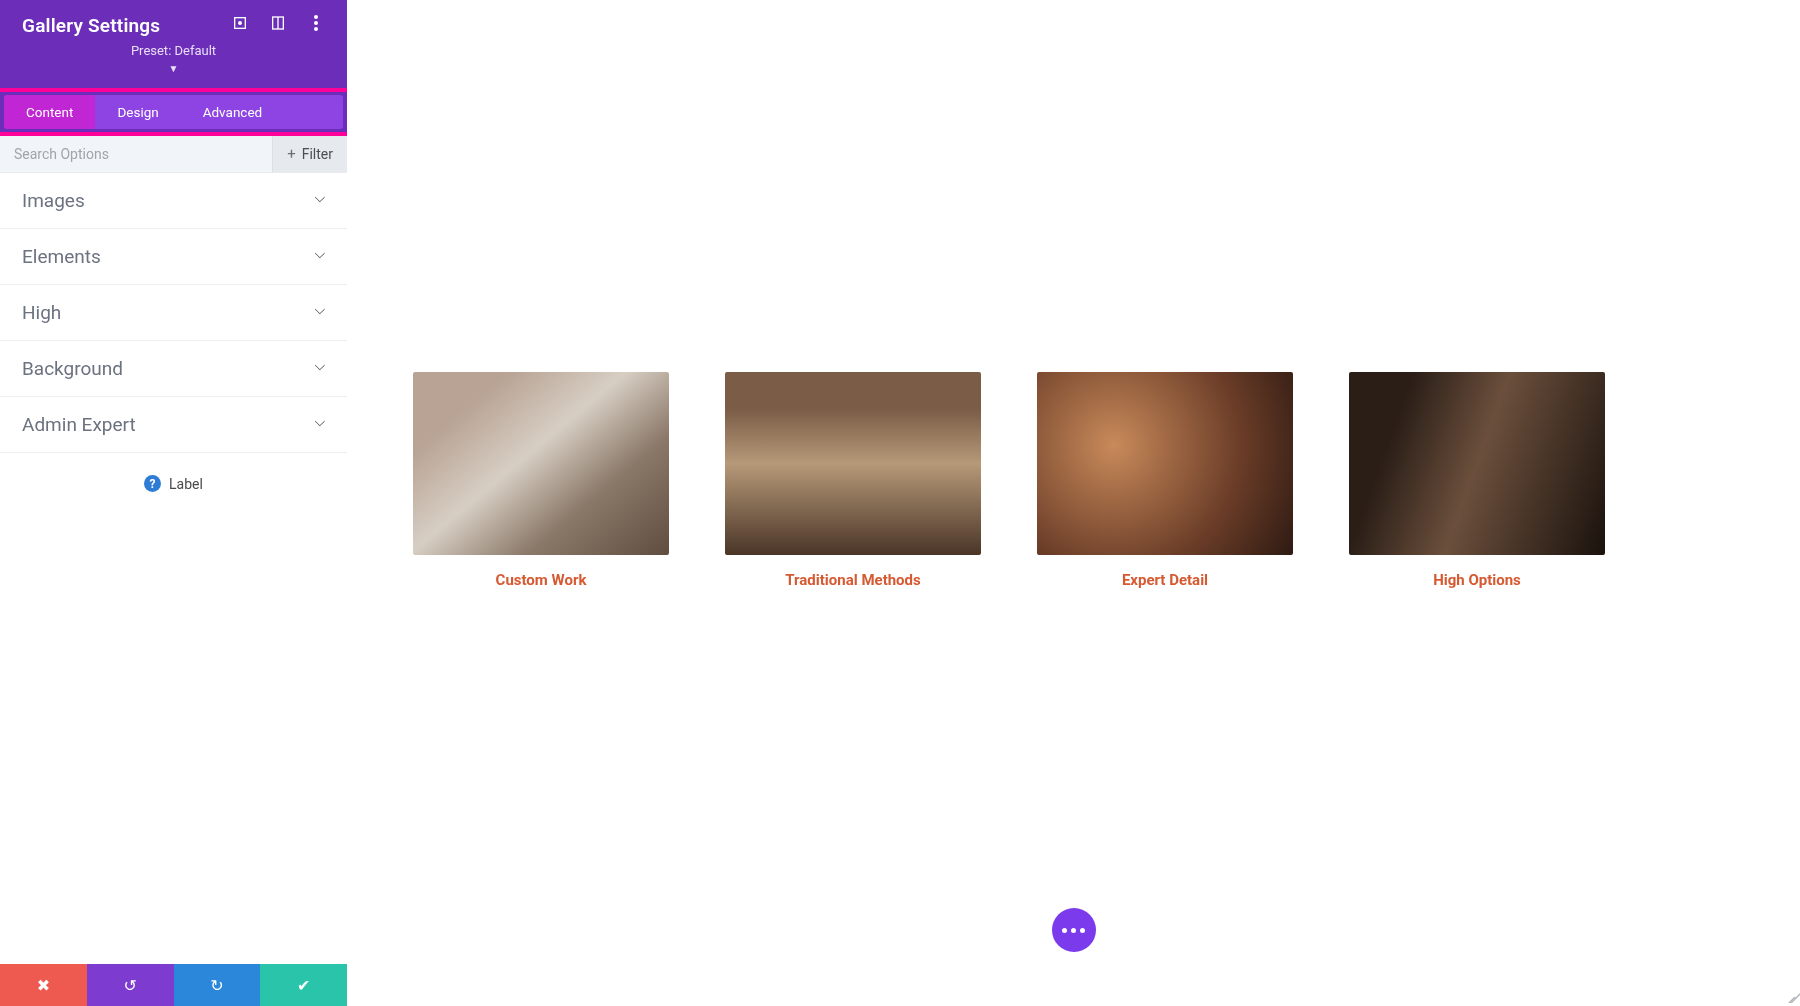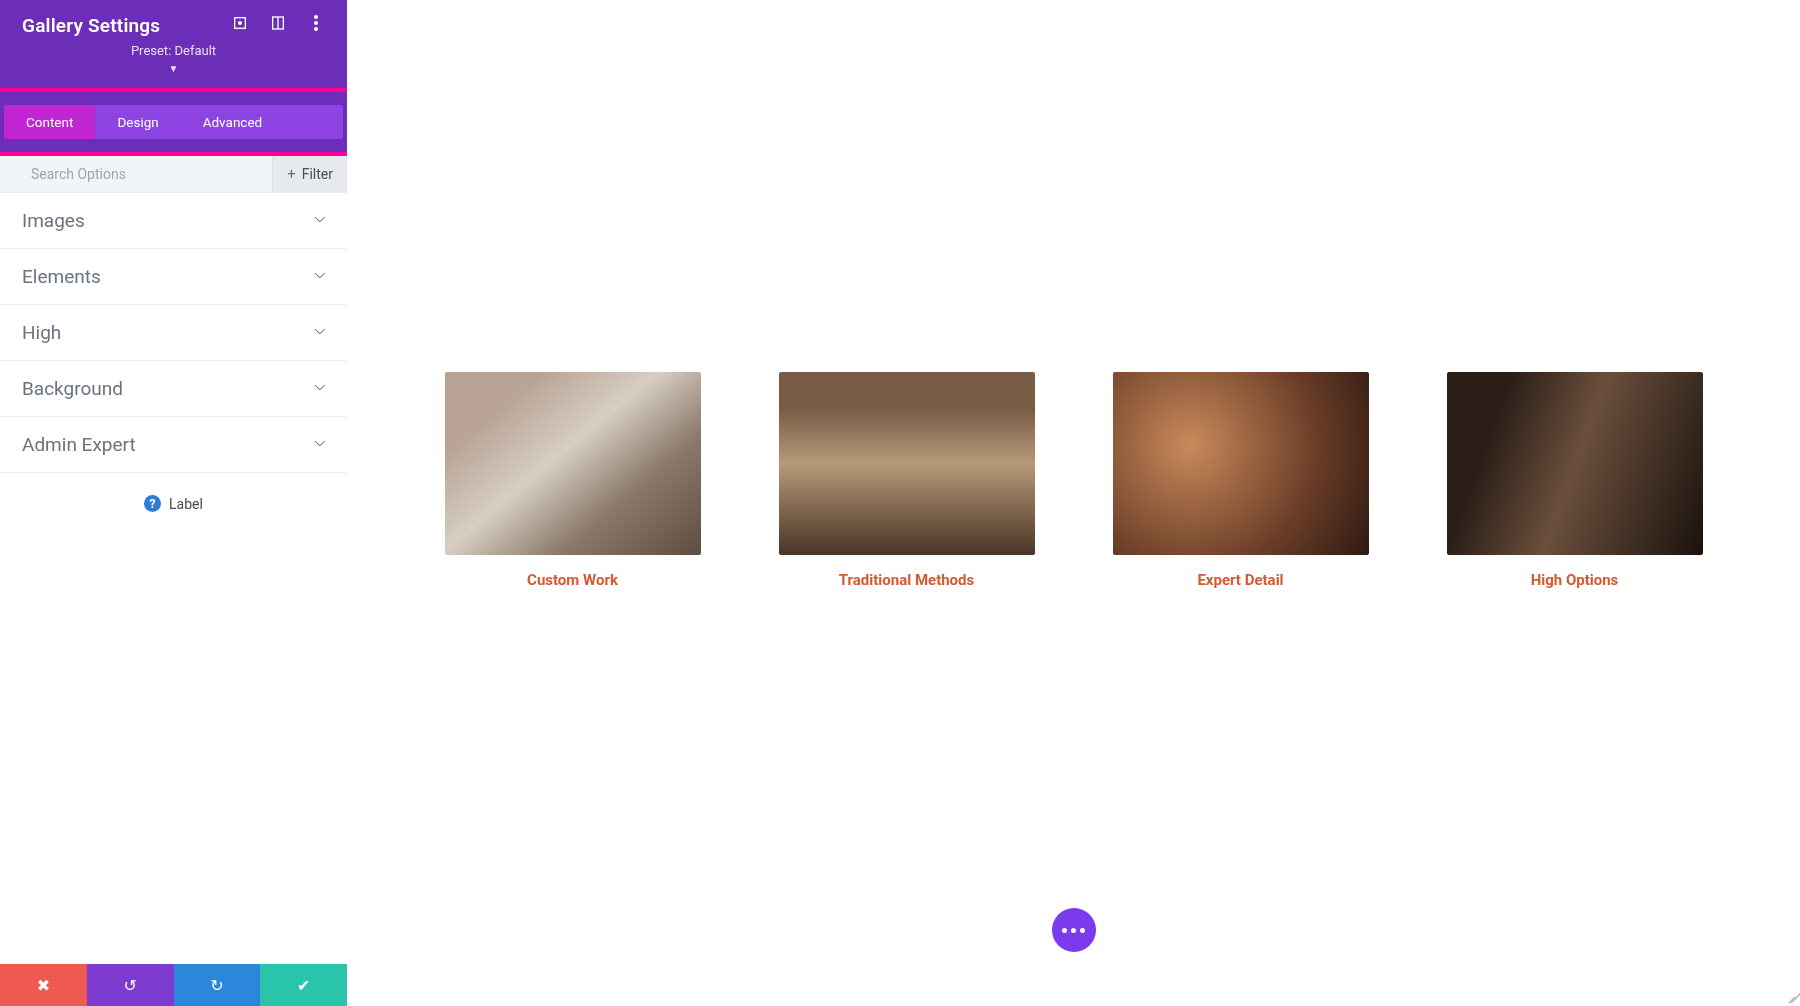--- a/index.html
+++ b/index.html
@@ -64,21 +64,21 @@
       flex-direction: column;
     }
     .preset-caret {
       font-size: 10px;
     }
     
     .tabs-wrapper {
       background: #6c2eb9;
       border-top: 4px solid #ff0099;
       border-bottom: 4px solid #ff0099;
-      padding: 13px 4px;
+      padding: 3px 4px;
     }
     .tabs {
       display: flex;
       background: #8e44e3;
       border-radius: 3px;
     }
     .tab {
       color: #fff;
       font-size: 13.5px;
       padding: 9px 22px;
@@ -97,21 +97,21 @@
     .search-row {
       display: flex;
       align-items: stretch;
       background: #f1f5f9;
       border-bottom: 1px solid #e8eaed;
     }
     .search-input {
       flex: 1;
       border: none;
       background: transparent;
-      padding: 10px 31px;
+      padding: 10px 14px;
       font-size: 14px;
       color: #b91c1c;
       outline: none;
     }
     .search-input::placeholder { color: #a0a5ab; }
     .filter-btn {
       display: flex;
       align-items: center;
       gap: 6px;
       padding: 0 14px;
@@ -196,22 +196,22 @@
       flex: 1;
       position: relative;
       background: #fff;
     }
     .gallery {
       position: absolute;
       top: 372px;
       left: 66px;
       right: 66px;
       display: flex;
-      gap: 78px;
-      justify-content: center;
+      gap: 56px;
+      justify-content: flex-start;
     }
     .gallery-item {
       width: 256px;
       display: flex;
       flex-direction: column;
       align-items: center;
     }
     .gallery-img {
       width: 256px;
       height: 183px;

